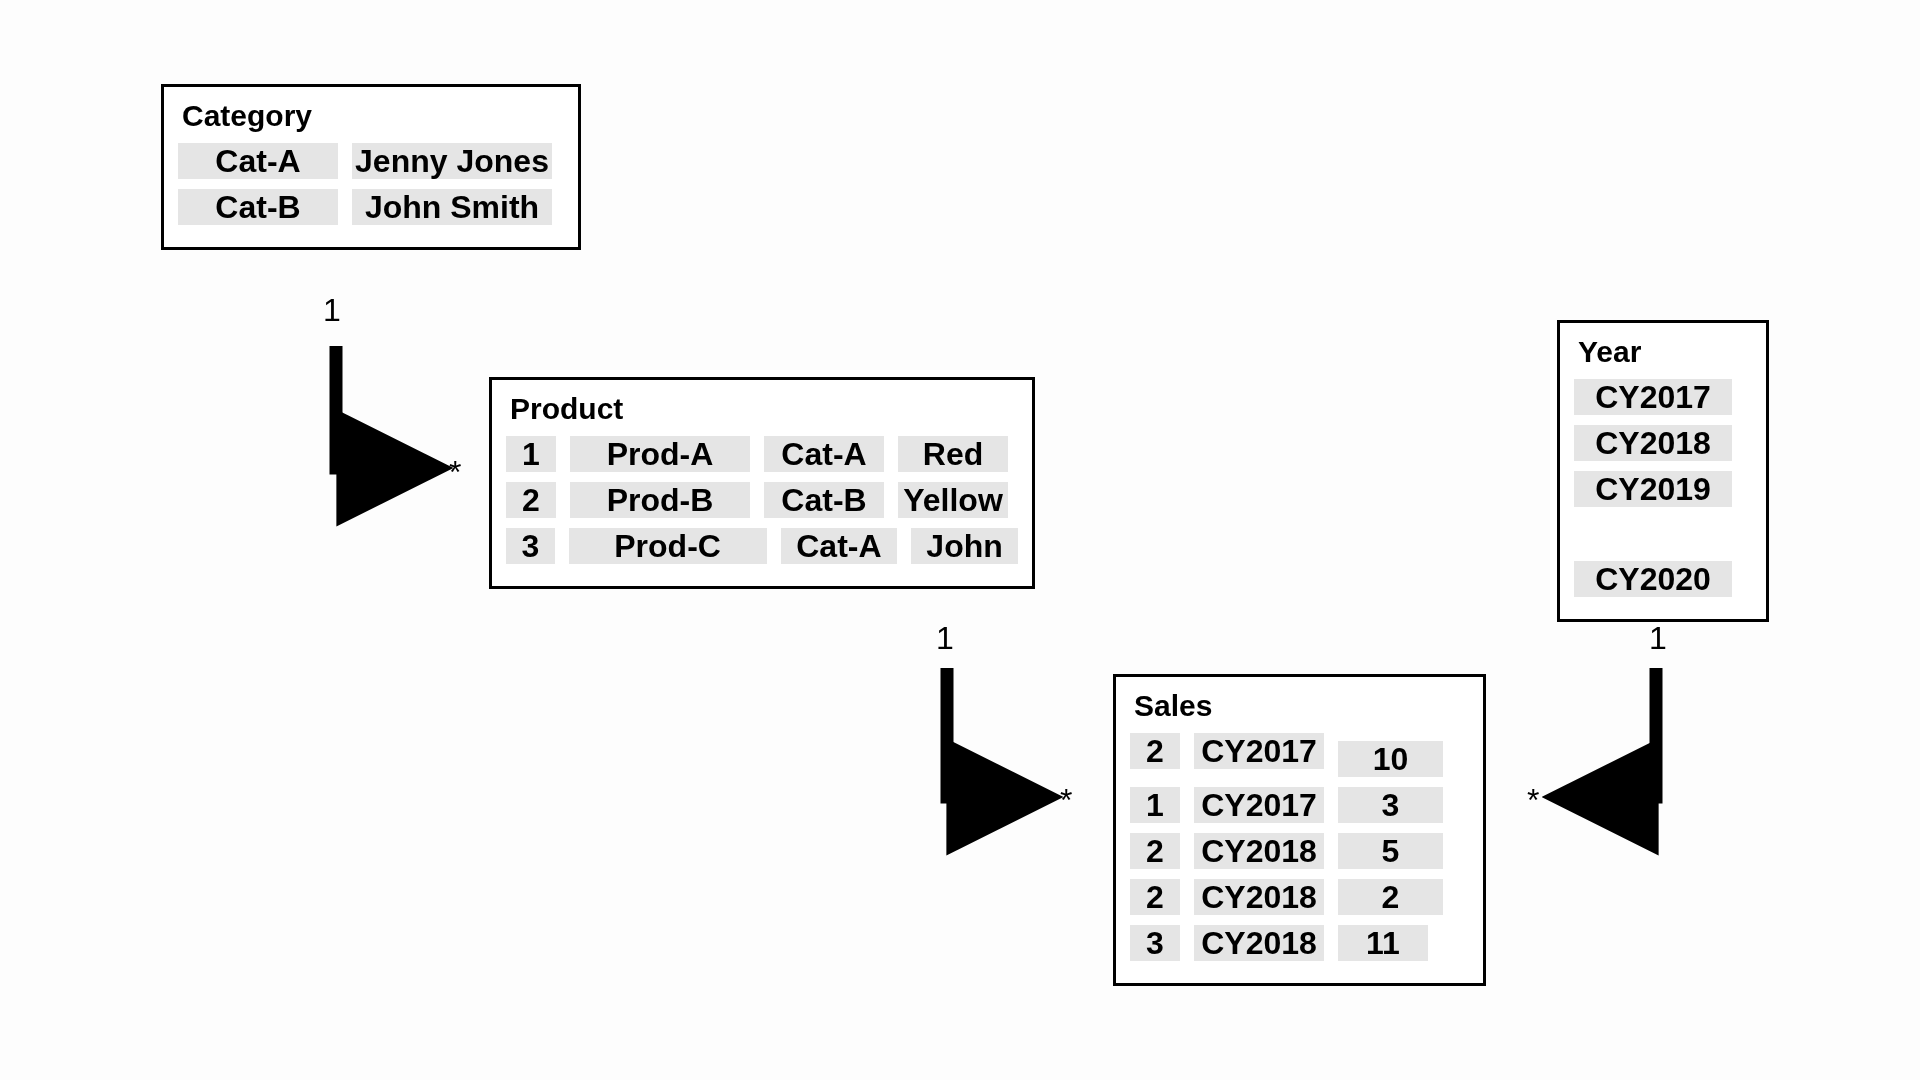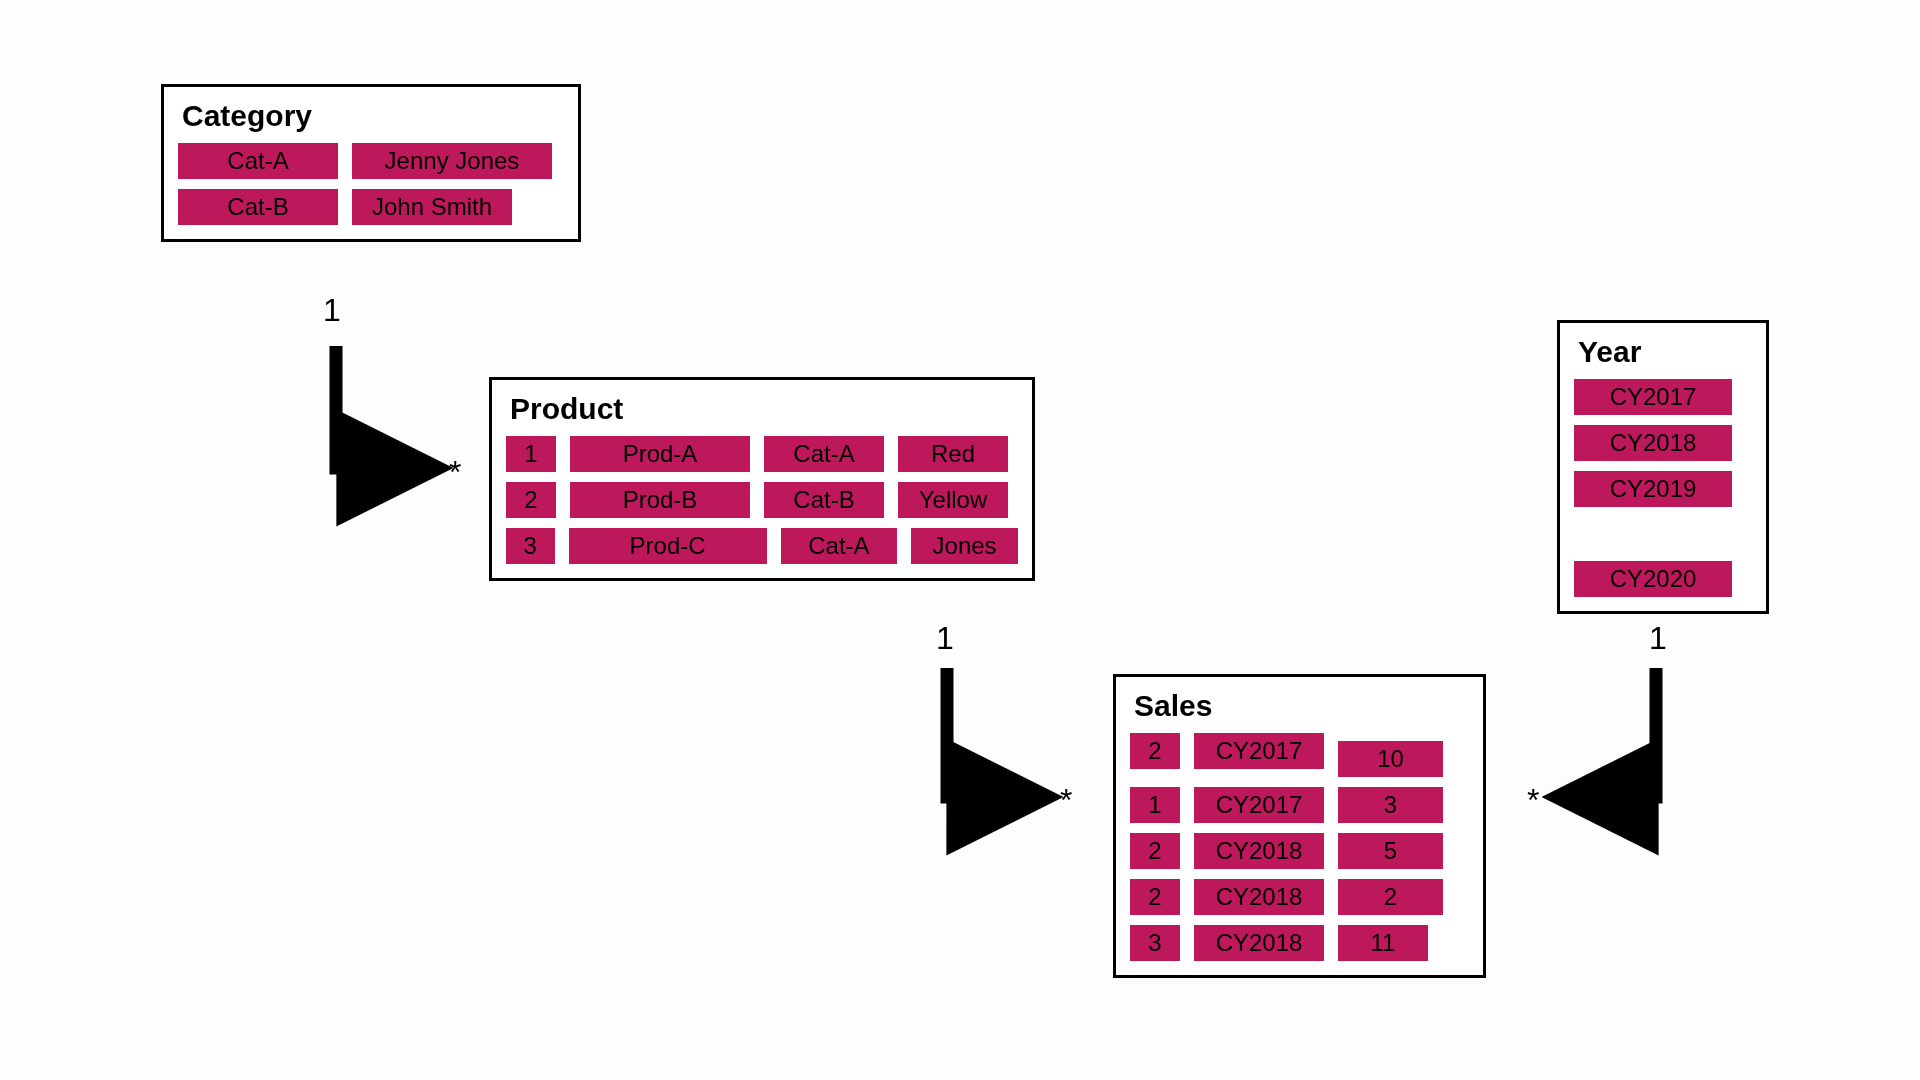--- a/index.html
+++ b/index.html
@@ -14,37 +14,38 @@
   .canvas {
     position: relative;
     width: 1920px;
     height: 1080px;
   }
   .entity {
     position: absolute;
     border: 3px solid #000;
     background: #fff;
     box-sizing: border-box;
-    padding: 10px 14px 14px 14px;
+    padding: 10px 14px 22px 14px;
   }
   .entity .title {
     font-weight: 700;
     font-size: 30px;
     margin: 2px 4px 10px 4px;
   }
   .rows { display: flex; flex-direction: column; gap: 10px; }
   .row  { display: flex; gap: 14px; }
   .cell {
-    background: #be185d;
+    background: #e5e5e5;
     display: flex;
     align-items: center;
     justify-content: center;
     height: 36px;
-    font-size: 24px;
+    font-size: 32px;
     box-sizing: border-box;
+    font-weight: bold;
   }
   .label {
     position: absolute;
     font-size: 32px;
   }
   .svg-layer {
     position: absolute;
     left: 0; top: 0;
     width: 1920px; height: 1080px;
     pointer-events: none;
@@ -71,21 +72,21 @@
 
   <div class="entity" style="left:161px; top:84px; width:420px;">
     <div class="title">Category</div>
     <div class="rows">
       <div class="row">
         <div class="cell" style="width:160px;">Cat-A</div>
         <div class="cell" style="width:200px;">Jenny Jones</div>
       </div>
       <div class="row">
         <div class="cell" style="width:160px;">Cat-B</div>
-        <div class="cell" style="width:160px;">John Smith</div>
+        <div class="cell" style="width:200px;">John Smith</div>
       </div>
     </div>
   </div>
 
   <div class="entity" style="left:489px; top:377px; width:546px;">
     <div class="title">Product</div>
     <div class="rows">
       <div class="row">
         <div class="cell" style="width:50px;">1</div>
         <div class="cell" style="width:180px;">Prod-A</div>
@@ -95,21 +96,21 @@
       <div class="row">
         <div class="cell" style="width:50px;">2</div>
         <div class="cell" style="width:180px;">Prod-B</div>
         <div class="cell" style="width:120px;">Cat-B</div>
         <div class="cell" style="width:110px;">Yellow</div>
       </div>
       <div class="row">
         <div class="cell" style="width:50px;">3</div>
         <div class="cell" style="width:204px;">Prod-C</div>
         <div class="cell" style="width:120px;">Cat-A</div>
-        <div class="cell" style="width:110px;">Jones</div>
+        <div class="cell" style="width:110px;">John</div>
       </div>
     </div>
   </div>
 
   <div class="entity" style="left:1113px; top:674px; width:373px;">
     <div class="title">Sales</div>
     <div class="rows">
       <div class="row">
         <div class="cell" style="width:50px;">2</div>
         <div class="cell" style="width:130px;">CY2017</div>

